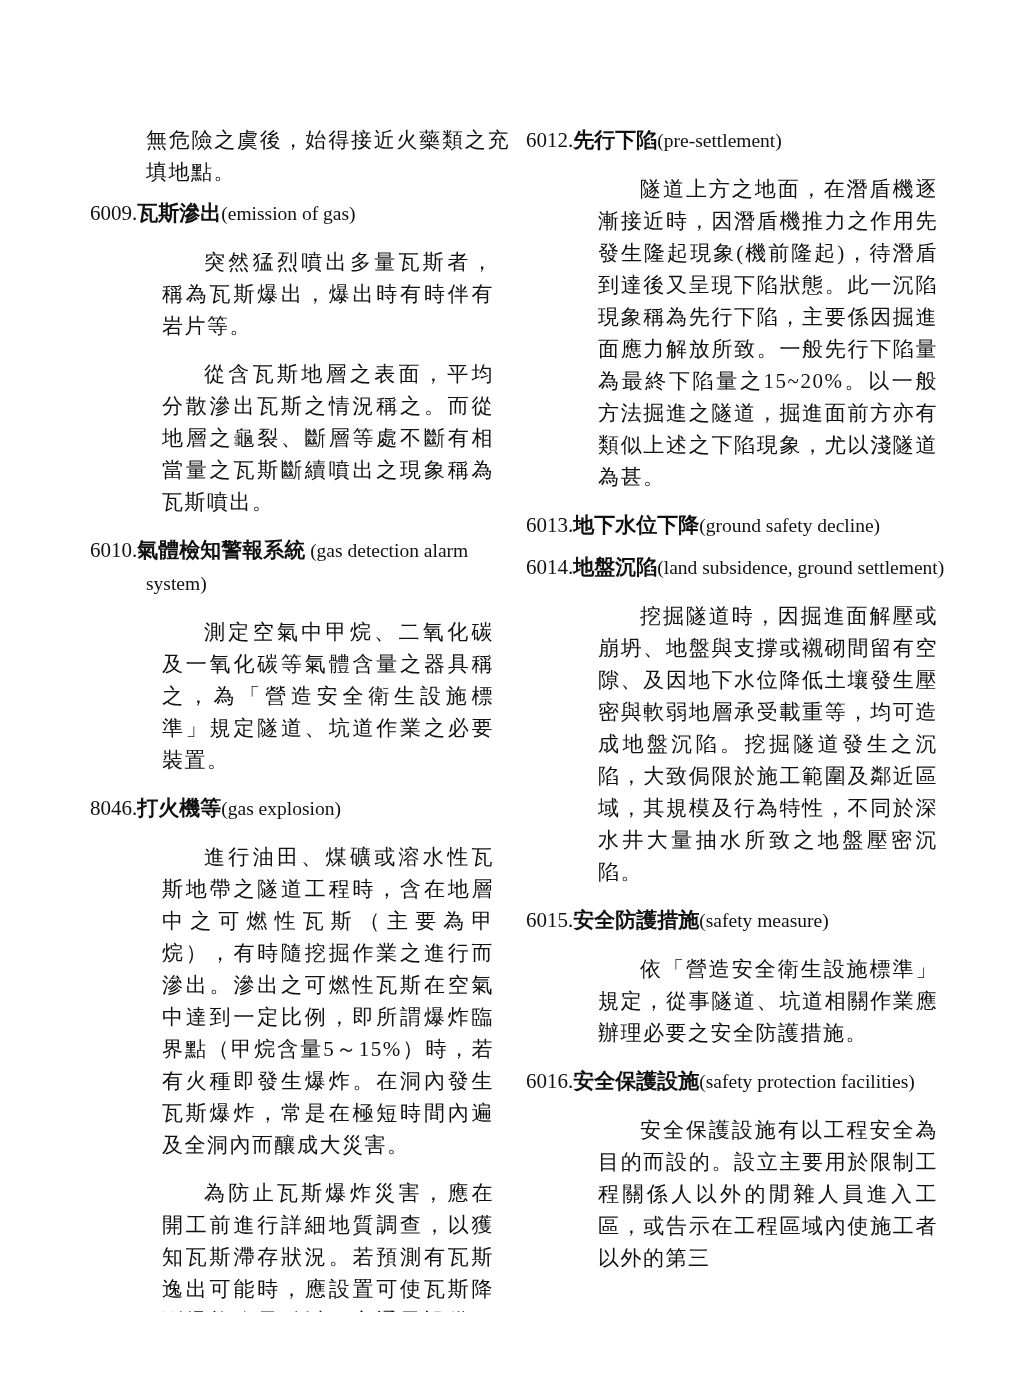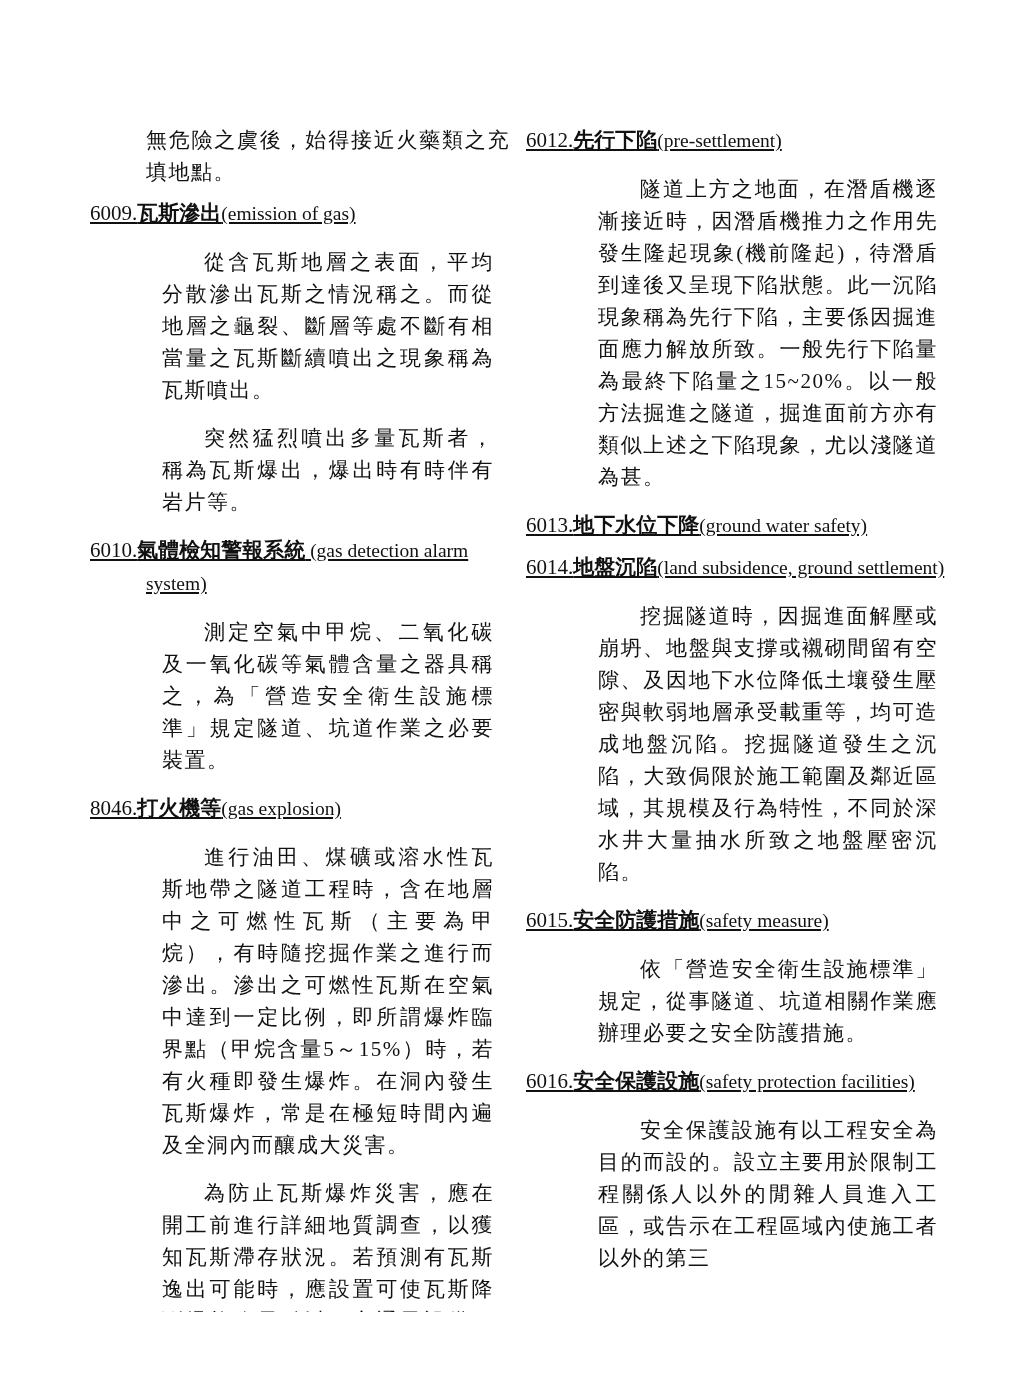--- a/index.html
+++ b/index.html
@@ -26,21 +26,20 @@
     text-align: justify;
     text-justify: inter-character;
     letter-spacing: 1.5px;
   }
   .entry { margin-top: 9px; }
   .col-right .entry:first-child { margin-top: 0; }
 
   .entry-head {
     padding-left: 56px;
     text-indent: -56px;
-    text-decoration: underline;
   }
   .entry-num  { font-weight: normal; }
   .entry-term { font-weight: bold; }
   .entry-en   { font-size: 19.5px; }
 
   .entry-body {
     margin-left: 56px;
     text-align: justify;
     text-justify: inter-character;
     letter-spacing: 1.5px;
@@ -62,22 +61,22 @@
 
 <div class="page">
 
   <div class="col col-left">
 
     <div class="intro">無危險之虞後，始得接近火藥類之充填地點。</div>
 
     <section class="entry">
       <div class="entry-head"><span class="entry-num">6009.</span><span class="entry-term">瓦斯滲出</span><span class="entry-en">(emission of gas)</span></div>
       <div class="entry-body">
+        <p>突然猛烈噴出多量瓦斯者，稱為瓦斯爆出，爆出時有時伴有岩片等。</p>
         <p>從含瓦斯地層之表面，平均分散滲出瓦斯之情況稱之。而從地層之龜裂、斷層等處不斷有相當量之瓦斯斷續噴出之現象稱為瓦斯噴出。</p>
-        <p>突然猛烈噴出多量瓦斯者，稱為瓦斯爆出，爆出時有時伴有岩片等。</p>
       </div>
     </section>
 
     <section class="entry">
       <div class="entry-head"><span class="entry-num">6010.</span><span class="entry-term">氣體檢知警報系統</span><span class="entry-en"> (gas detection alarm system)</span></div>
       <div class="entry-body">
         <p>測定空氣中甲烷、二氧化碳及一氧化碳等氣體含量之器具稱之，為「營造安全衛生設施標準」規定隧道、坑道作業之必要裝置。</p>
       </div>
     </section>
 
@@ -94,21 +93,21 @@
   <div class="col col-right">
 
     <section class="entry">
       <div class="entry-head"><span class="entry-num">6012.</span><span class="entry-term">先行下陷</span><span class="entry-en">(pre-settlement)</span></div>
       <div class="entry-body">
         <p>隧道上方之地面，在潛盾機逐漸接近時，因潛盾機推力之作用先發生隆起現象(機前隆起)，待潛盾到達後又呈現下陷狀態。此一沉陷現象稱為先行下陷，主要係因掘進面應力解放所致。一般先行下陷量為最終下陷量之15~20%。以一般方法掘進之隧道，掘進面前方亦有類似上述之下陷現象，尤以淺隧道為甚。</p>
       </div>
     </section>
 
     <section class="entry">
-      <div class="entry-head"><span class="entry-num">6013.</span><span class="entry-term">地下水位下降</span><span class="entry-en">(ground water safety)</span></div>
+      <div class="entry-head"><span class="entry-num">6013.</span><span class="entry-term">地下水位下降</span><span class="entry-en">(ground safety decline)</span></div>
     </section>
 
     <section class="entry">
       <div class="entry-head"><span class="entry-num">6014.</span><span class="entry-term">地盤沉陷</span><span class="entry-en">(land subsidence, ground settlement)</span></div>
       <div class="entry-body">
         <p>挖掘隧道時，因掘進面解壓或崩坍、地盤與支撐或襯砌間留有空隙、及因地下水位降低土壤發生壓密與軟弱地層承受載重等，均可造成地盤沉陷。挖掘隧道發生之沉陷，大致侷限於施工範圍及鄰近區域，其規模及行為特性，不同於深水井大量抽水所致之地盤壓密沉陷。</p>
       </div>
     </section>
 
     <section class="entry">

